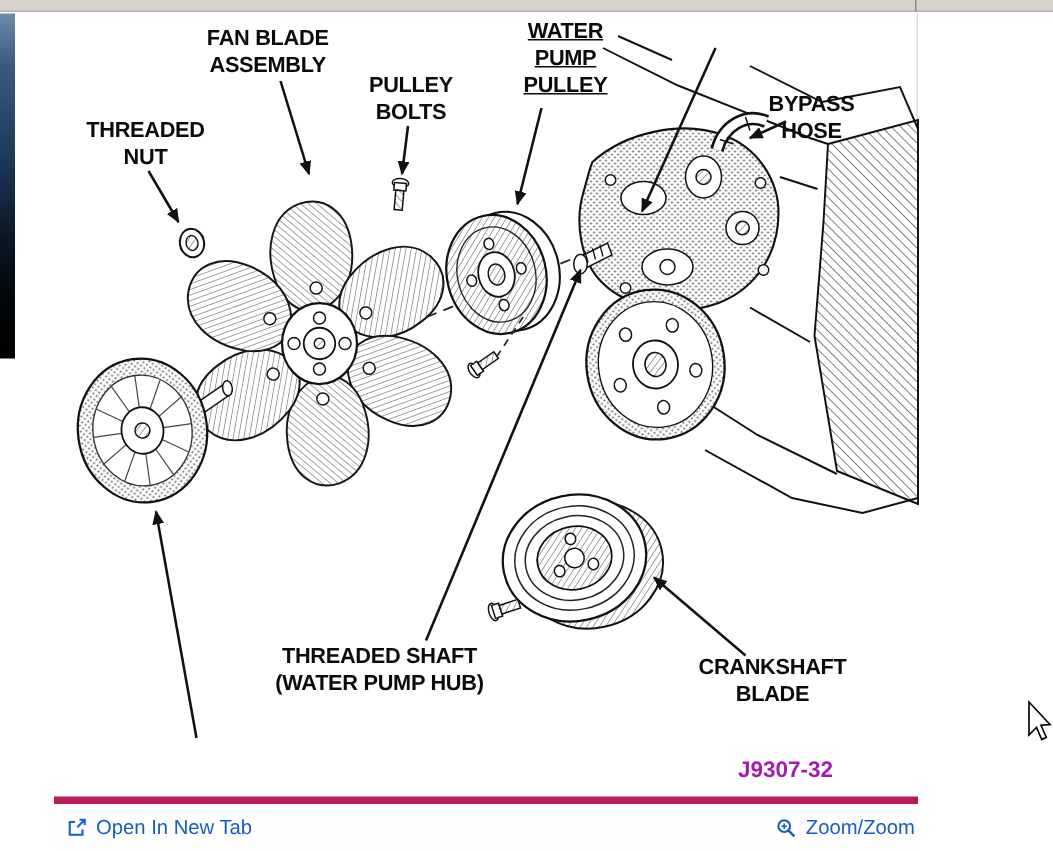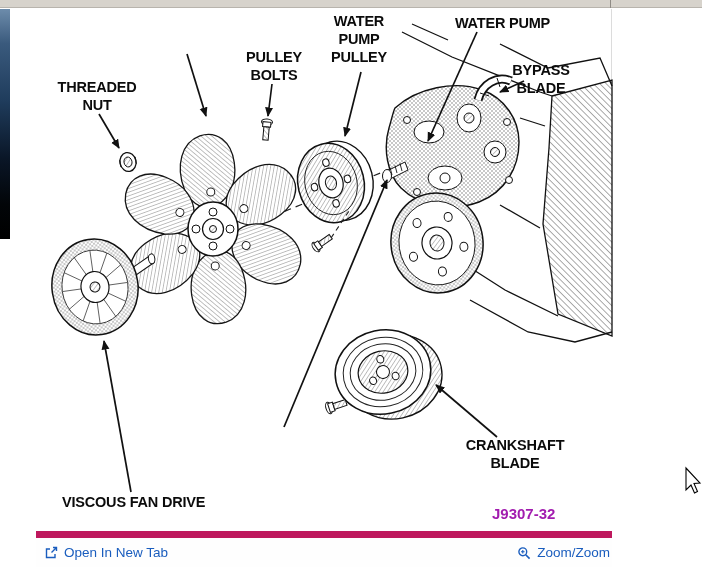--- a/index.html
+++ b/index.html
@@ -37,21 +37,21 @@
     white-space: pre-line;
     text-align: center;
   }
   .part-label.align-left { text-align: left; }
   .figure-number {
     position: absolute; left: 492px; top: 505px;
     font-weight: bold; font-size: 15px; color: #a21caf;
   }
   .footer {
     position: absolute; left: 36px; bottom: 0; width: 576px; height: 36px;
-    border-top: 7px solid #be185d;
+    border-top: 5px solid #be185d;
     display: flex; align-items: center; justify-content: space-between;
     padding: 0 2px 0 8px;
     background: #fefefe;
   }
   .footer-link {
     display: flex; align-items: center; gap: 6px;
     color: #1a5dbe; font-size: 13.5px; text-decoration: none; cursor: pointer;
   }
   .footer-link .icon { display: inline-flex; width: 14px; height: 14px; }
 </style>
@@ -248,41 +248,43 @@
       <path d="M524,81 L500,92" marker-end="url(#ah)"></path>
       <path d="M99,114 L119,148" marker-end="url(#ah)"></path>
       <path d="M284,427 L387,180" marker-end="url(#ah)"></path>
       <path d="M497,437 L436,385" marker-end="url(#ah)"></path>
       <path d="M131,492 L104,341" marker-end="url(#ah)"></path>
     </g>
 
     <polygon points="686,468 686,490 691,485 694.5,493 697.5,491.5 694,483.5 700,483" fill="#fff" stroke="#000" stroke-width="1.1"></polygon>
   </svg>
 
+  <div class="part-label" style="left:106px; top:17px; width:145px;">FAN BLADE
+ASSEMBLY</div>
 
   <div class="part-label" style="left:234px; top:48px; width:80px;">PULLEY
 BOLTS</div>
 
-  <div class="part-label" style="left:319px; top:12px; width:80px;">WATER
+  <div class="part-label" style="left:337px; top:12px; width:80px;text-decoration:underline;">WATER
 PUMP
 PULLEY</div>
 
-  <div class="part-label" style="left:430px; top:14px; width:145px;">WATER PUMP</div>
 
   <div class="part-label" style="left:499px; top:61px; width:84px;">BYPASS
-BLADE</div>
+HOSE</div>
 
   <div class="part-label" style="left:47px; top:78px; width:100px;text-align:center;">THREADED
 NUT</div>
 
+  <div class="part-label" style="left:150px; top:429px; width:206px;">THREADED SHAFT
+(WATER PUMP HUB)</div>
 
   <div class="part-label" style="left:443px; top:436px; width:144px;">CRANKSHAFT
 BLADE</div>
 
-  <div class="part-label align-left" style="left:62px; top:493px; width:170px;">VISCOUS FAN DRIVE</div>
 
   <div class="figure-number">J9307-32</div>
 
   <div class="footer">
     <a class="footer-link">
       <span class="icon">
         <svg width="14" height="14" viewBox="0 0 14 14">
           <path d="M6 3 H2.5 V11.5 H11 V8" fill="none" stroke="#1a5dbe" stroke-width="1.4"></path>
           <path d="M7.5 6.5 L12.5 1.5 M9 1.5 H12.5 V5" fill="none" stroke="#1a5dbe" stroke-width="1.4"></path>
         </svg>

